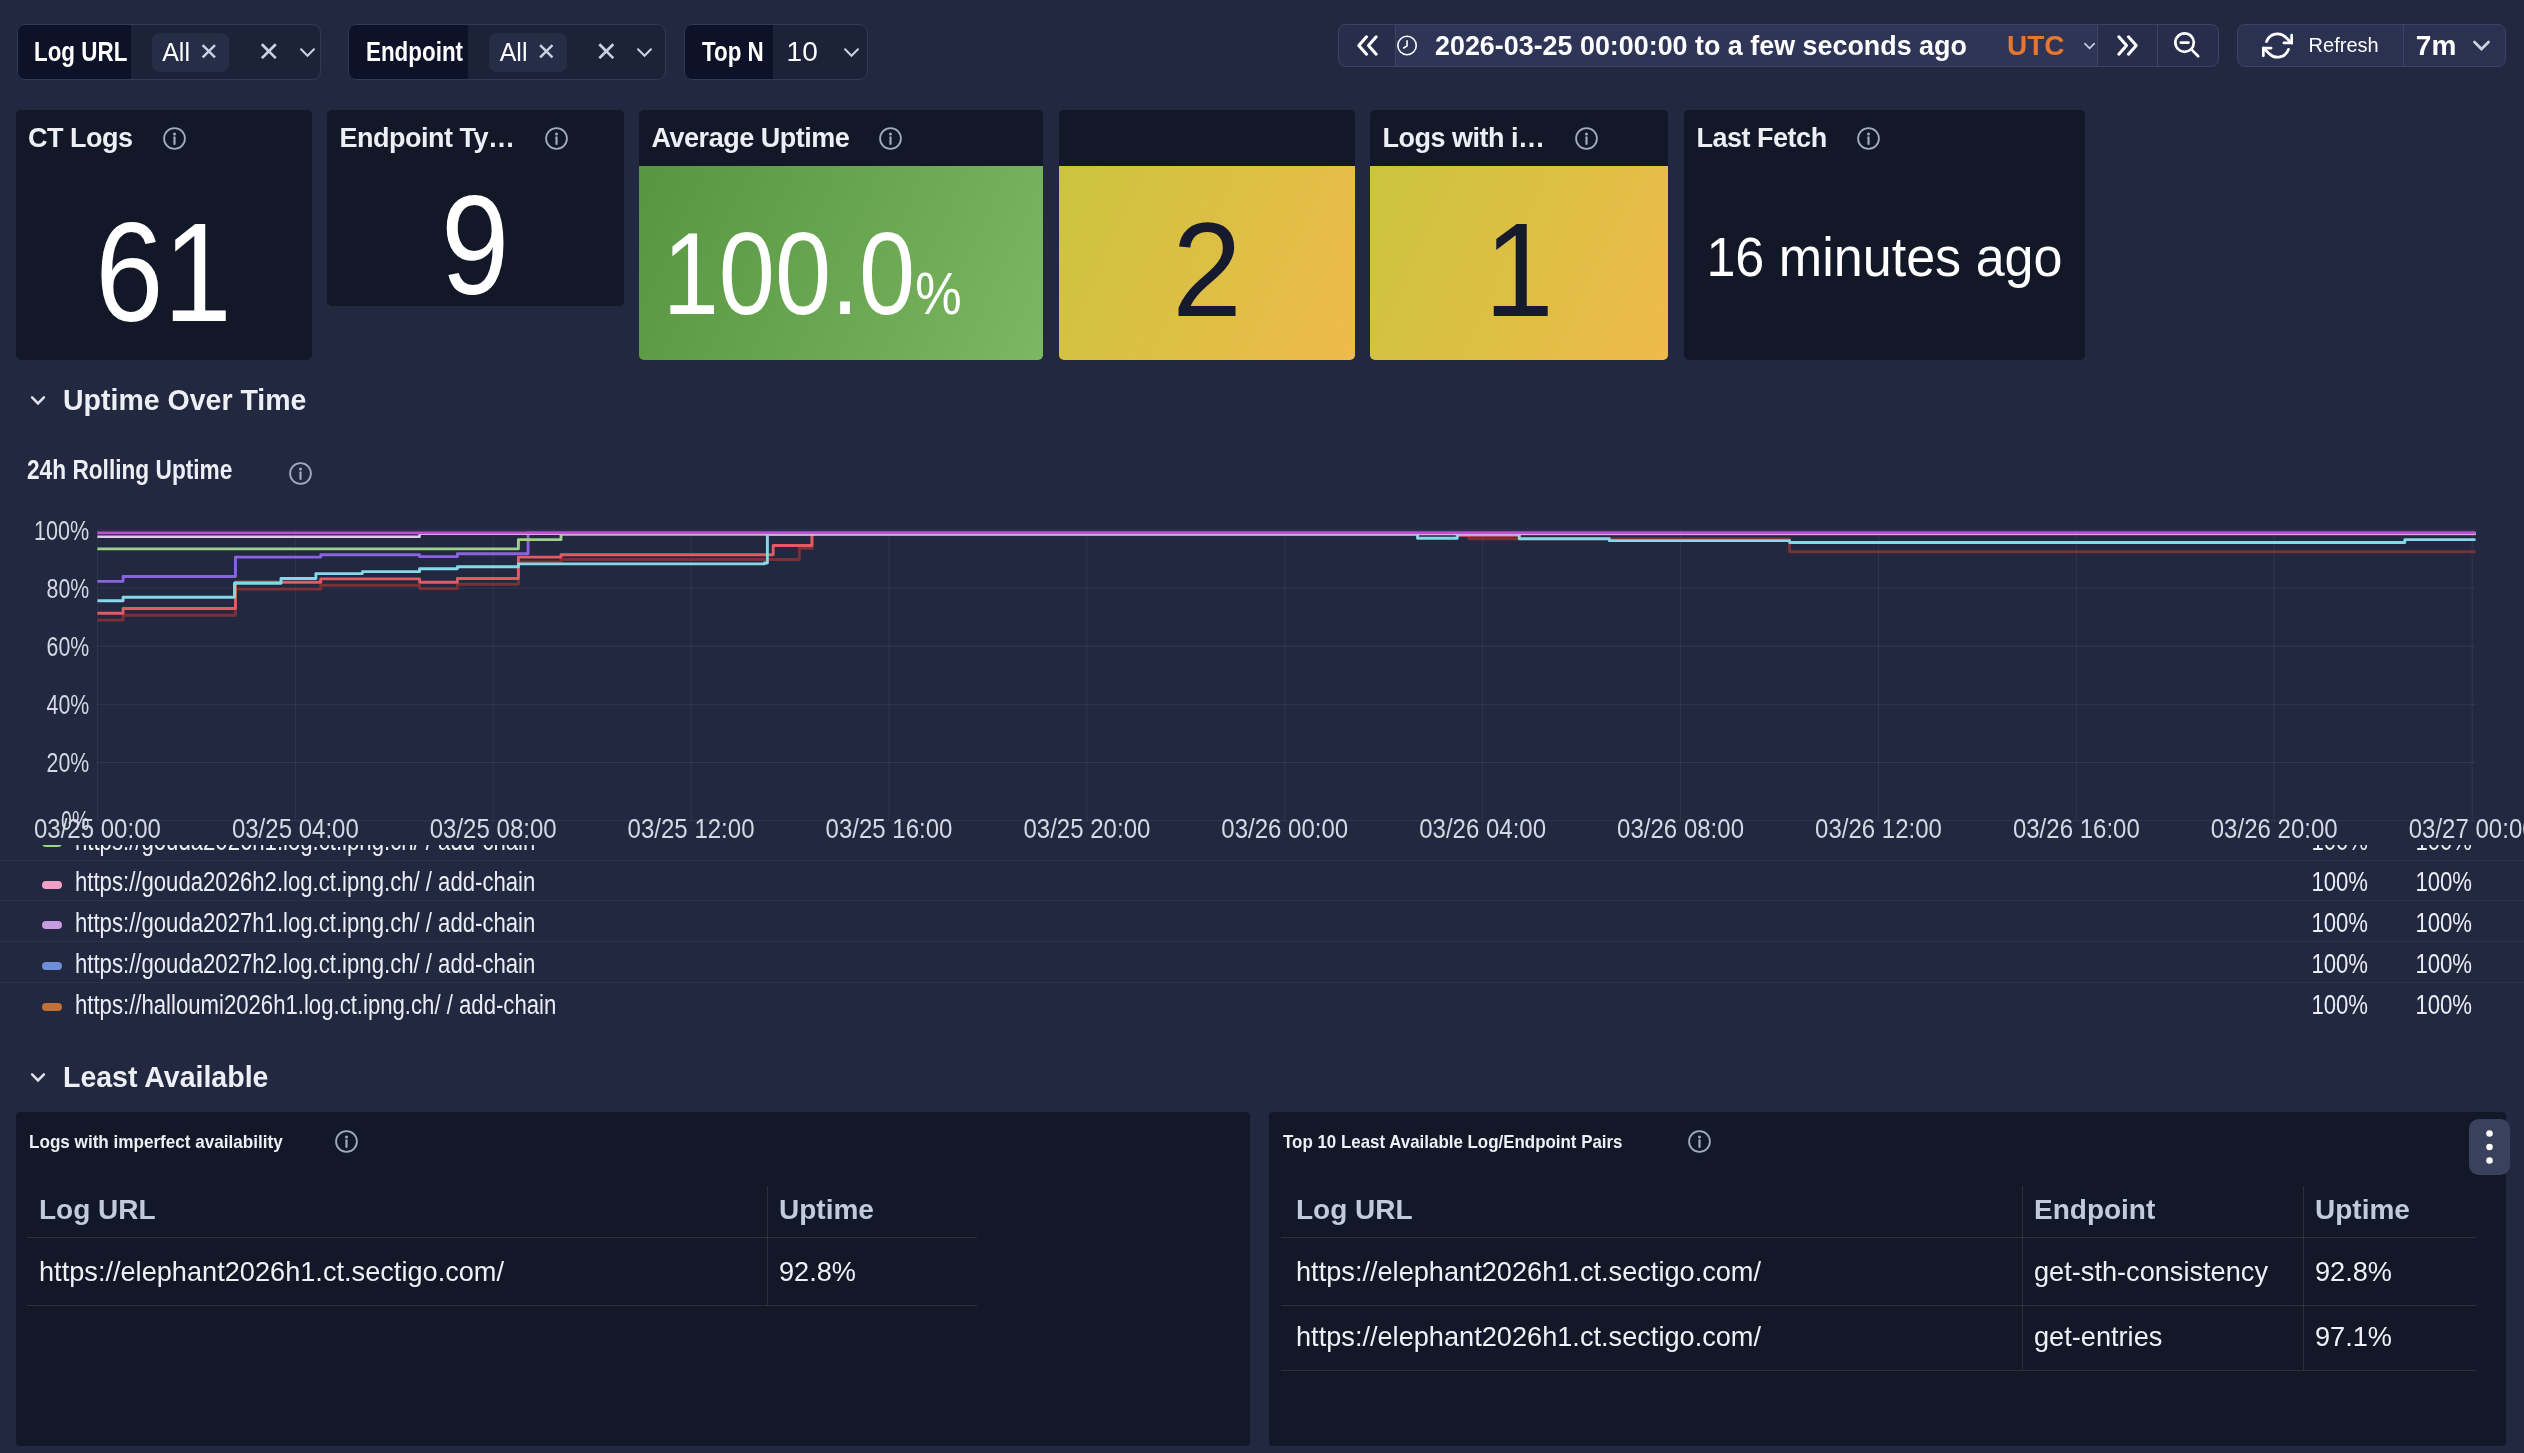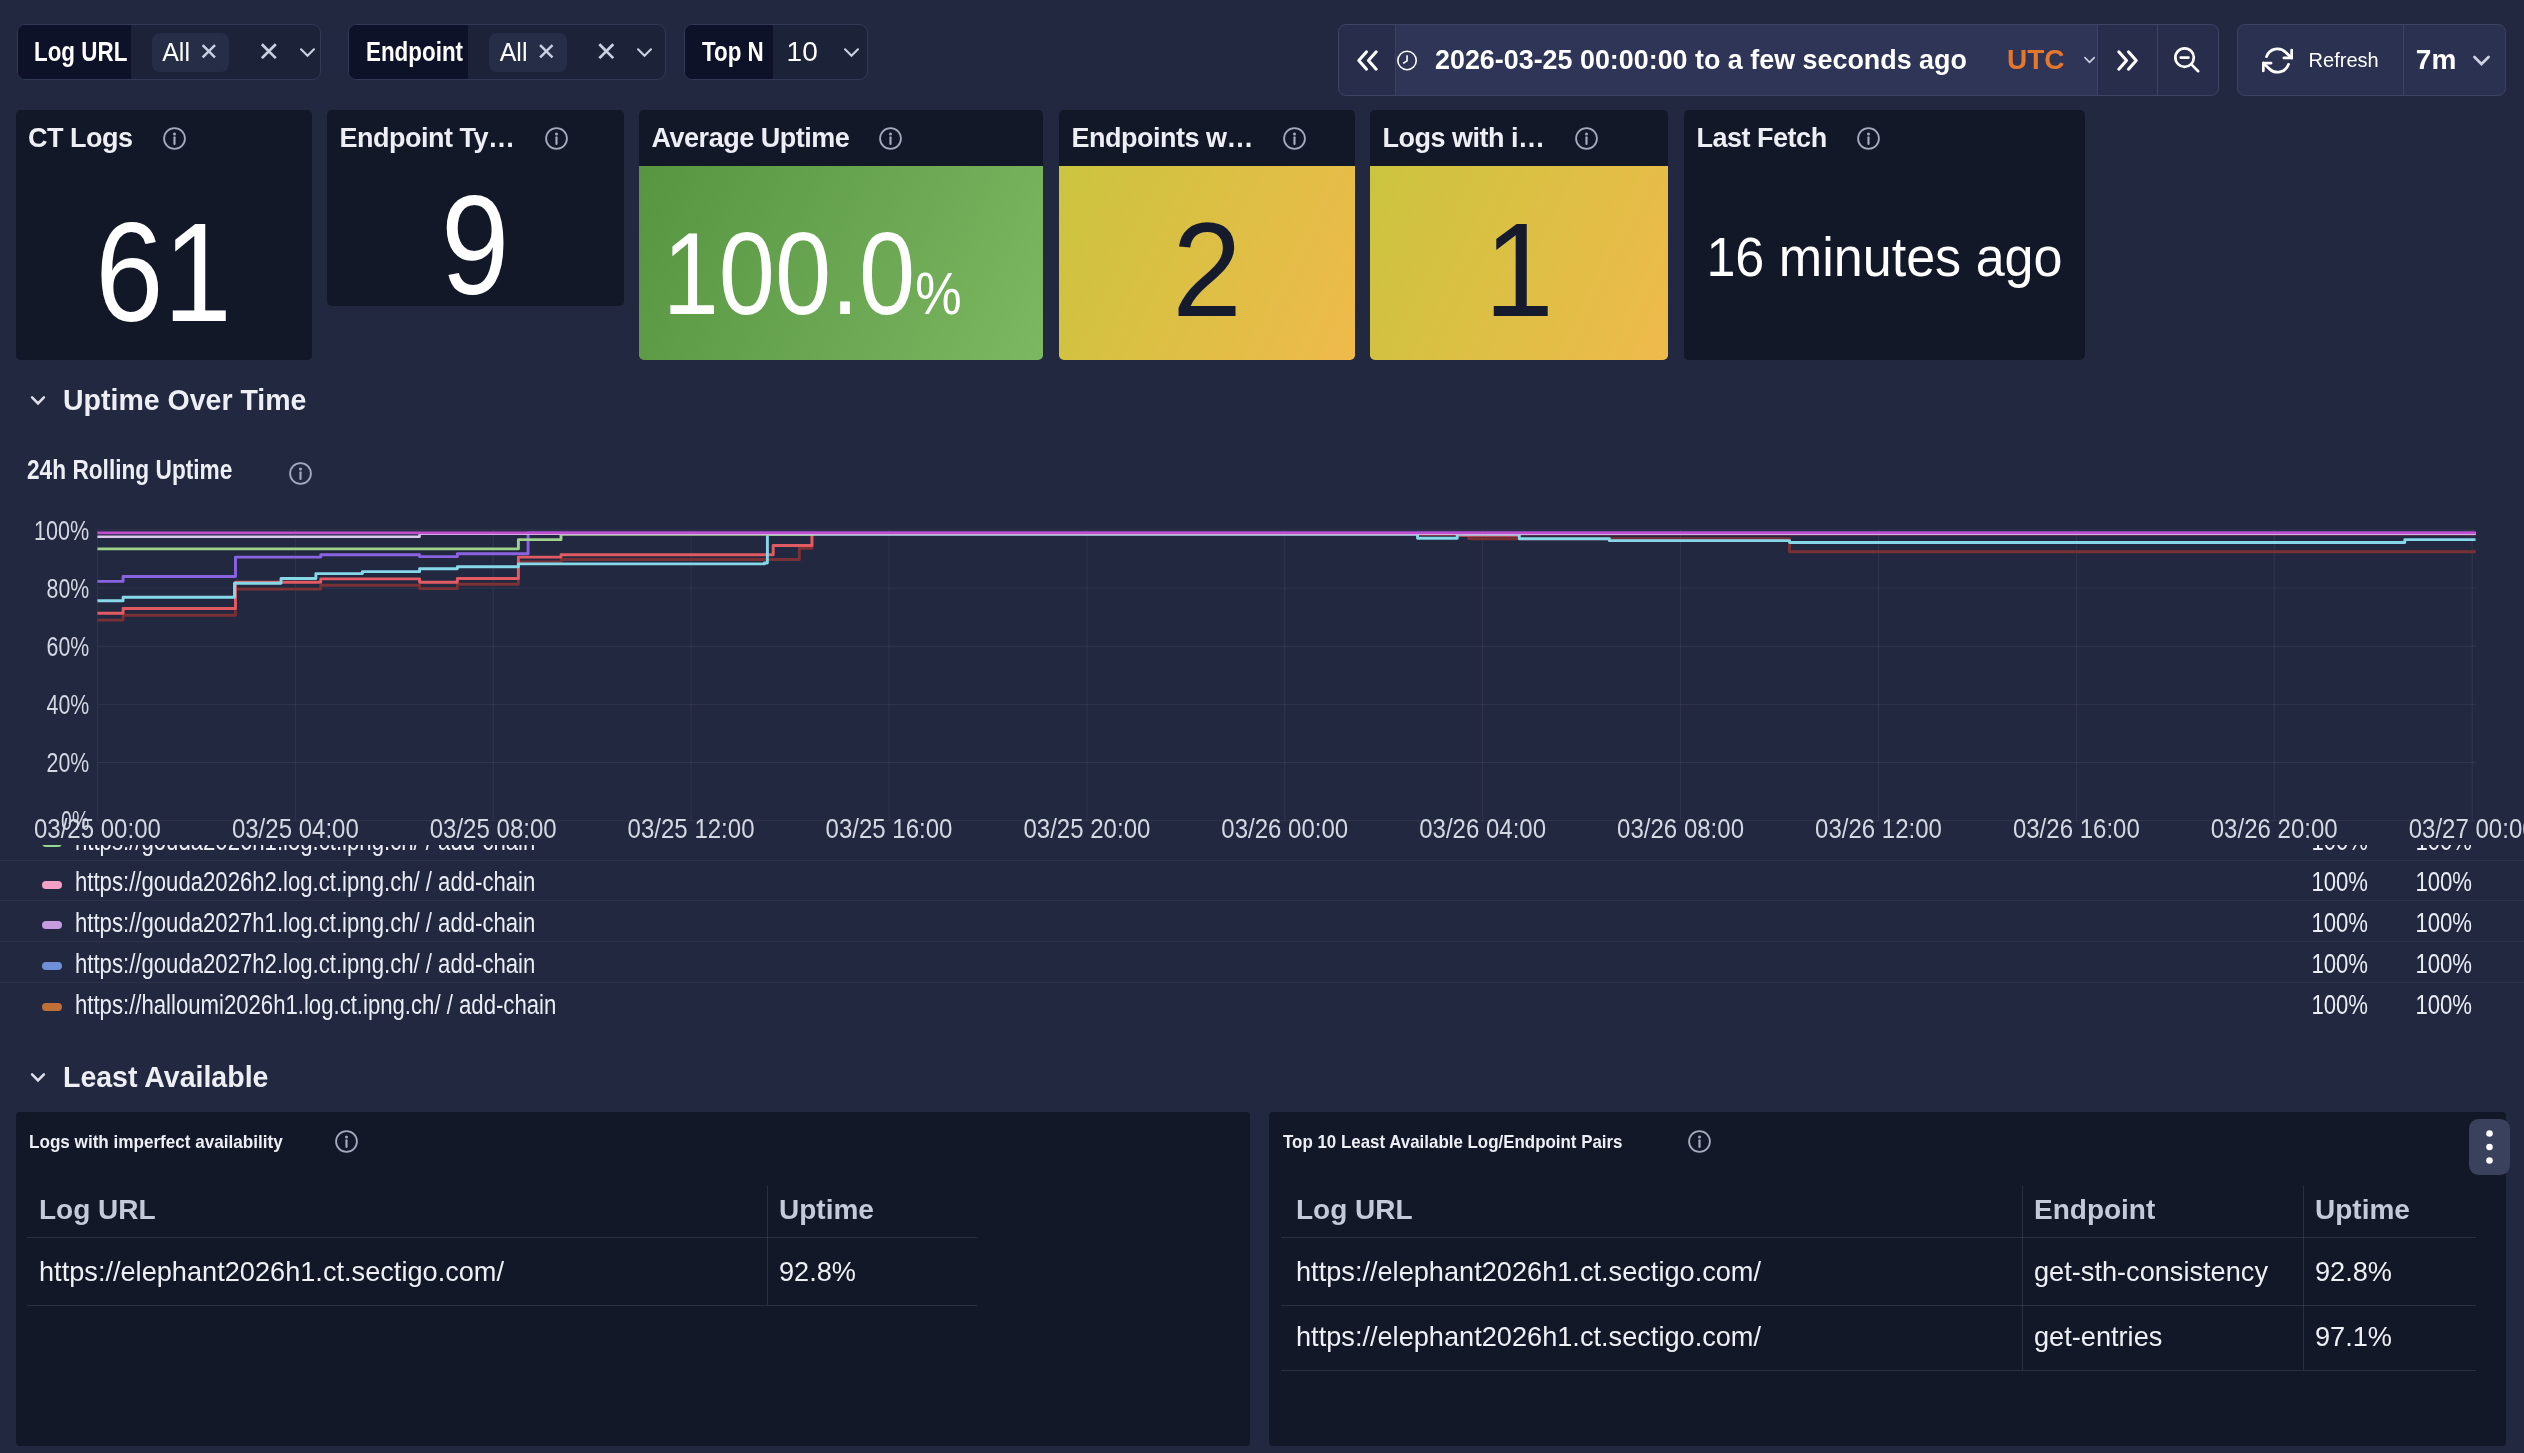--- a/index.html
+++ b/index.html
@@ -13,21 +13,21 @@
   .fg .lab span { display:inline-block; transform:scaleX(0.8); transform-origin:left center; }
   .fg .val { display:flex; align-items:center; padding:0 12.6px 0 21px; gap:12.6px; }
   .fg .val .icx { margin-left:15.5px; }
   .fg .val svg.icv { margin-left:3.9px; }
   .chip { background:#262d47; border-radius:7.8px; height:39px; display:flex; align-items:center; padding:0 10.7px; gap:8.7px; font-size:25px; color:#fff; font-weight:400; }
   .chip .x { color:#c9d0e2; font-size:24px; }
   .icx { color:#c9d0e2; font-size:27px; line-height:1; }
   .icv { color:#9aa2b8; }
 
   
-  .tgrp { position:absolute; top:24px; height:72px; display:flex; border:1px solid #3c4364; border-radius:7.8px; background:#272d4a; overflow:hidden; }
+  .tgrp { position:absolute; top:24px; height:43px; display:flex; border:1px solid #3c4364; border-radius:7.8px; background:#272d4a; overflow:hidden; }
   .tseg { display:flex; align-items:center; justify-content:center; }
   .tdiv { width:1px; background:#3c4364; }
 
   
   .panel { position:absolute; background:#121828; border-radius:4.8px; overflow:hidden; }
   .phead { height:56px; display:flex; align-items:center; padding:0 17.4px 0 12.6px; gap:29px; }
   .ptitle { font-size:27px; font-weight:600; color:#edeff5; white-space:nowrap; letter-spacing:-0.5px; }
   .pbody { position:absolute; left:0; right:0; top:56px; bottom:0; display:flex; align-items:center; justify-content:center; }
   .bignum { font-size:141px; font-weight:500; color:#fff; display:inline-block; transform:scaleX(0.87) translateY(8.7px); }
   .bignum.mid { font-size:116px; transform:scaleX(0.87) translateY(7.8px); }
@@ -178,28 +178,20 @@
         <circle cx="15" cy="15" r="12.5" stroke="#a2aabd" stroke-width="2.2" fill="none"></circle>
         <circle cx="15" cy="9.5" r="1.8" fill="#a2aabd"></circle>
         <path d="M15 13.5 v8" stroke="#a2aabd" stroke-width="2.6" stroke-linecap="round"></path>
       </svg>
   </div>
   <div class="pbody grbg">
       <span class="bignum mid" style="transform:scaleX(0.87) translateY(10.7px) translateX(-33px);">100.0<span style="font-size:60px;">%</span></span>
     </div>
 </div>
 <div class="panel" style="left:1059px; top:110px; width:296px; height:250px;">
-  <div class="phead">
-      <span class="ptitle">Endpoints w…</span>
-    <svg width="25" height="25" viewBox="0 0 30 30">
-        <circle cx="15" cy="15" r="12.5" stroke="#a2aabd" stroke-width="2.2" fill="none"></circle>
-        <circle cx="15" cy="9.5" r="1.8" fill="#a2aabd"></circle>
-        <path d="M15 13.5 v8" stroke="#a2aabd" stroke-width="2.6" stroke-linecap="round"></path>
-      </svg>
-  </div>
   <div class="pbody ylbg">
       <span class="bignum dk dark">2</span>
     </div>
 </div>
 <div class="panel" style="left:1370px; top:110px; width:298px; height:250px;">
   <div class="phead">
       <span class="ptitle">Logs with i…</span>
     <svg width="25" height="25" viewBox="0 0 30 30">
         <circle cx="15" cy="15" r="12.5" stroke="#a2aabd" stroke-width="2.2" fill="none"></circle>
         <circle cx="15" cy="9.5" r="1.8" fill="#a2aabd"></circle>

